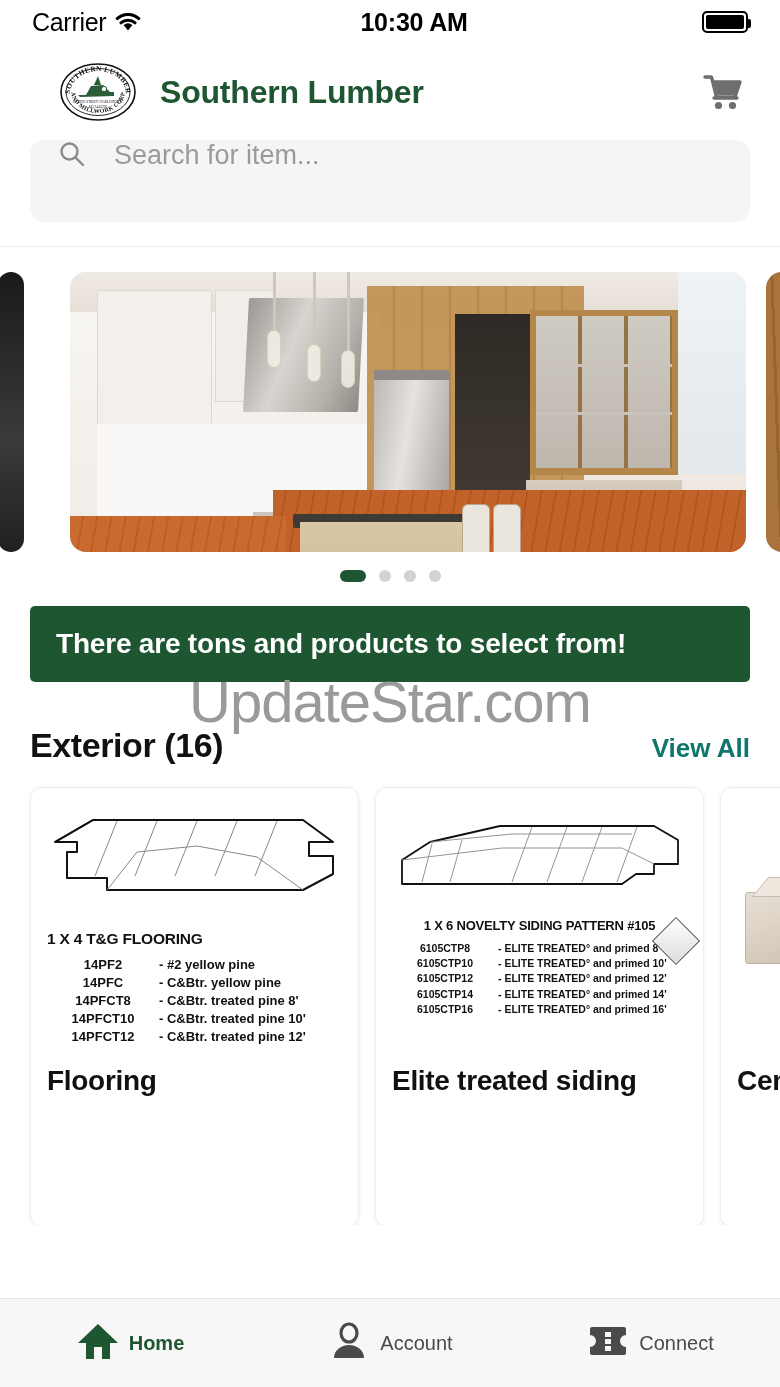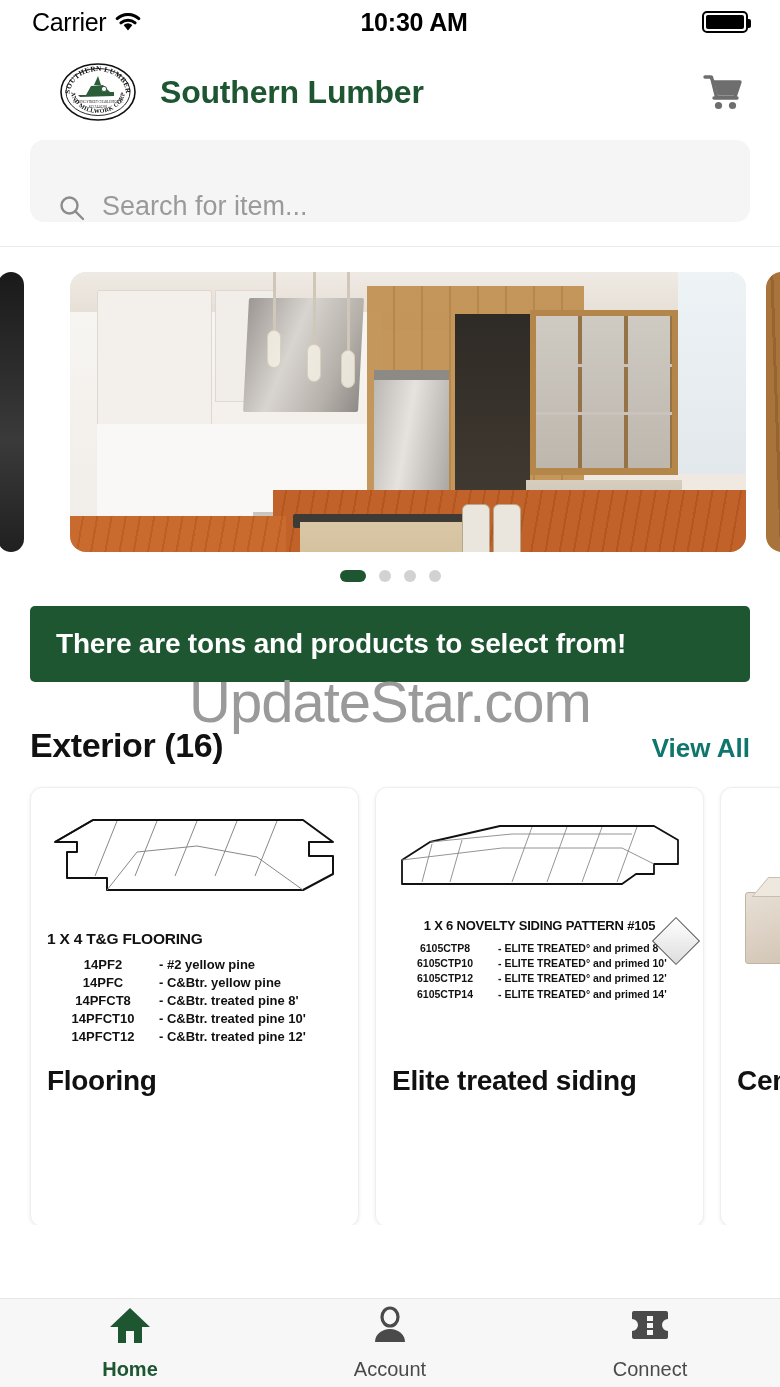--- a/index.html
+++ b/index.html
@@ -47,21 +47,21 @@
   }
   .cart-btn{
     margin-left:auto; width:56px; height:56px;
     display:flex; align-items:center; justify-content:center;
   }
 
   
   .search-wrap{ padding:0 30px 24px 30px; }
   .search-box{
     height:82px; background:#f5f5f5; border-radius:14px;
-    display:flex; align-items:flex-end; padding:0 28px; gap:16px;
+    display:flex; align-items:flex-start; padding:0 28px; gap:28px;
   }
   .search-icon{ width:28px; height:28px; flex:0 0 auto; }
   .search-input{
     border:none; background:transparent; outline:none;
     font-family:"Liberation Sans", sans-serif;
     font-size:27px; color:#2b2b2b; width:100%;
   }
   .search-input::placeholder{ color:#9a9a9a; }
   .divider{ height:1px; background:#ececec; width:100%; }
 
@@ -211,21 +211,21 @@
     background:#efe8df; border:1px solid #c9bdad; transform:skewX(-40deg);
   }
 
   
   .bottom-nav{
     position:absolute; bottom:0; left:0; right:0; height:89px;
     background:#f7f7f7; border-top:1px solid #e6e6e6;
     display:flex; align-items:center;
   }
   .nav-item{
-    flex:1; display:flex; flex-direction:column; align-items:center;
+    flex:1; display:flex; flex-direction:row; align-items:center;
     gap:9px; justify-content:center;
   }
   .nav-label{ font-size:20px; font-weight:500; color:#4a4a4a; }
   .nav-item.active .nav-label{ color:#1d5631; font-weight:600; }
 </style>
 </head>
 <body>
 
 <div class="status-bar">
   <div class="sb-left">
@@ -442,20 +442,24 @@
           <span>- ELITE TREATED° and primed 10'</span>
         </div>
         <div class="spec-row sm">
           <span class="spec-code">6105CTP12</span>
           <span>- ELITE TREATED° and primed 12'</span>
         </div>
         <div class="spec-row sm">
           <span class="spec-code">6105CTP14</span>
           <span>- ELITE TREATED° and primed 14'</span>
         </div>
+        <div class="spec-row sm">
+          <span class="spec-code">6105CTP16</span>
+          <span>- ELITE TREATED° and primed 16'</span>
+        </div>
       </div>
     </div>
     <div class="card-title">Elite treated siding</div>
   </div>
 
   <div class="card">
     <div class="card-art">
       <div class="cem-box"></div>
     </div>
     <div class="card-title">Cem</div>

